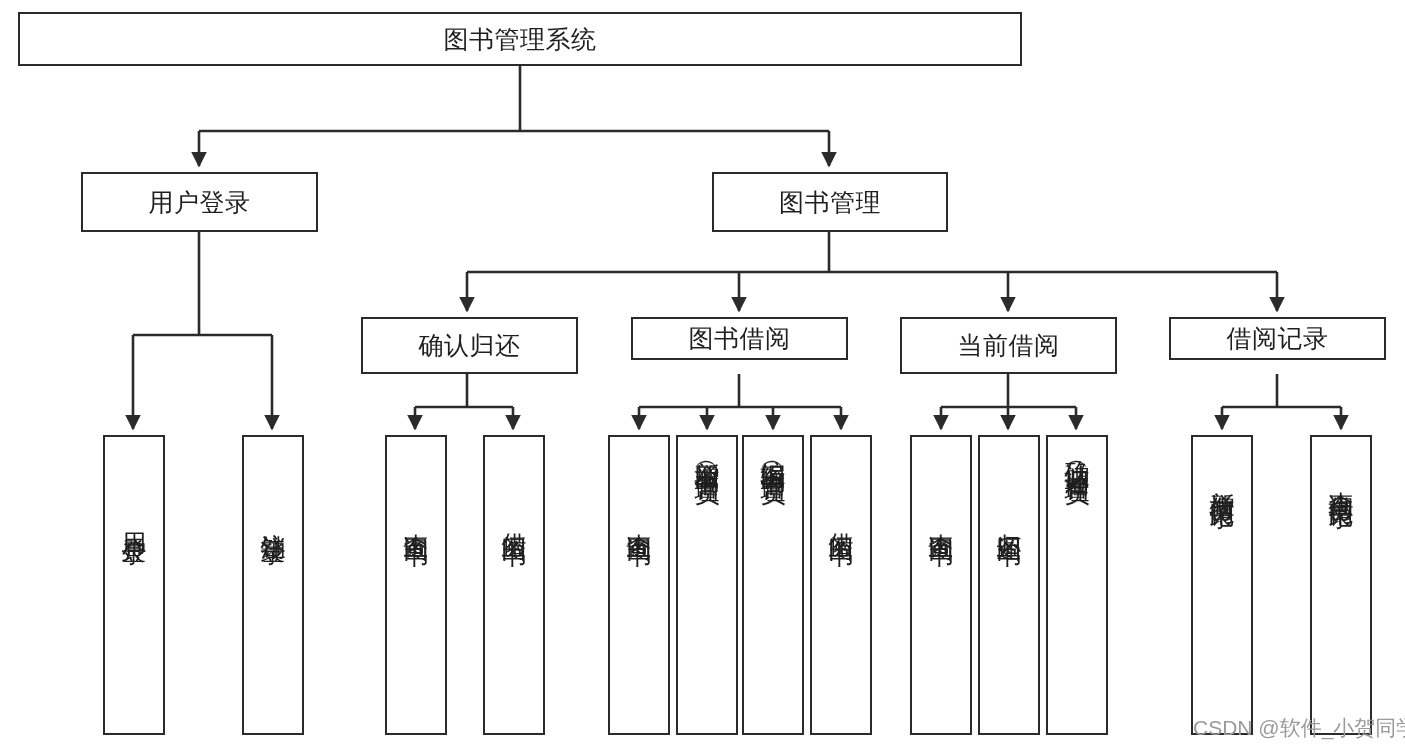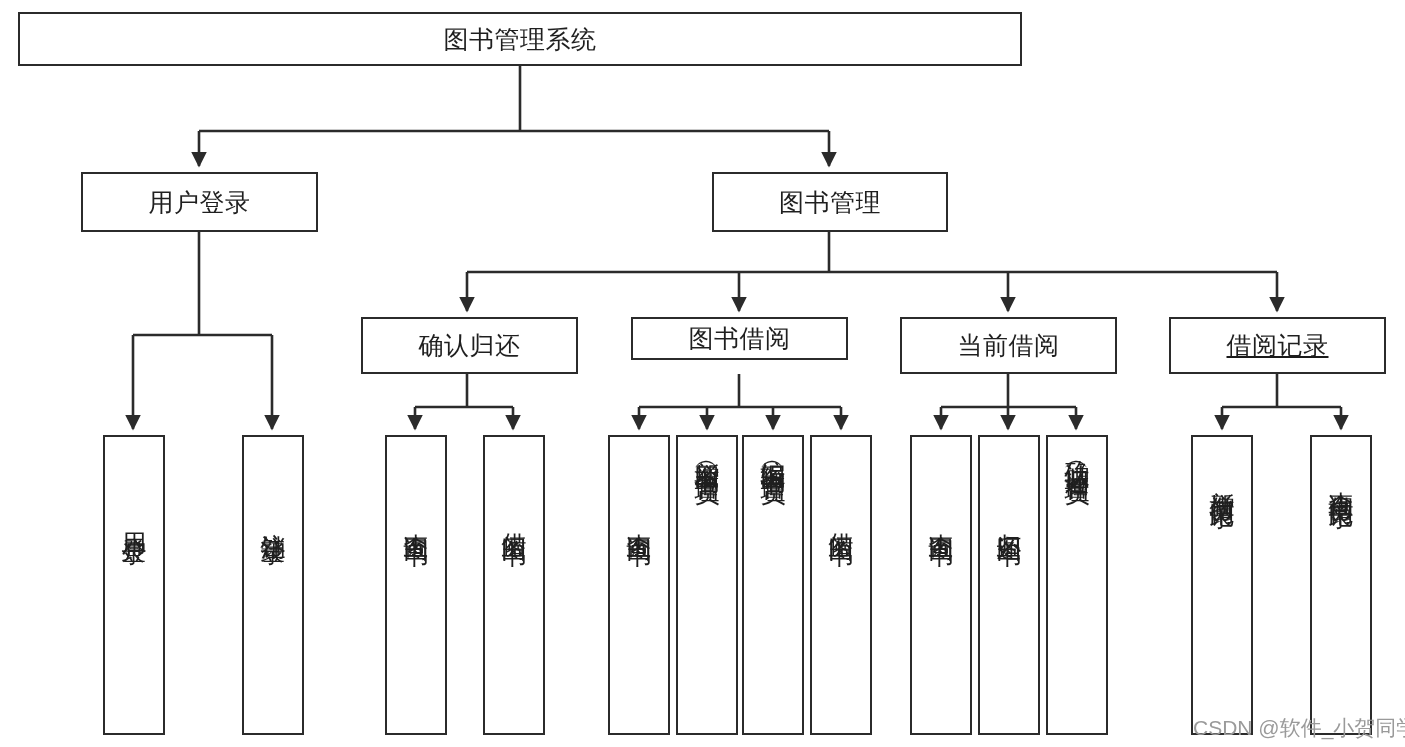--- a/index.html
+++ b/index.html
@@ -142,21 +142,21 @@
 
   <div class="node horiz" style="left:361px; top:317px; width:217px; height:57px;">
     <span class="node-label">确认归还</span>
   </div>
   <div class="node horiz" style="left:631px; top:317px; width:217px; height:43px;">
     <span class="node-label">图书借阅</span>
   </div>
   <div class="node horiz" style="left:900px; top:317px; width:217px; height:57px;">
     <span class="node-label">当前借阅</span>
   </div>
-  <div class="node horiz" style="left:1169px; top:317px; width:217px; height:57px;text-decoration:underline;">
+  <div class="node horiz" style="left:1169px; top:317px; width:217px; height:43px;">
     <span class="node-label">借阅记录</span>
   </div>
 
   <div class="node vert" style="left:103px; top:435px; width:62px; height:300px; padding-top:76px;">
     <span class="node-label">用户登录</span>
   </div>
   <div class="node vert" style="left:242px; top:435px; width:62px; height:300px; padding-top:76px;">
     <span class="node-label">注销登录</span>
   </div>
 

